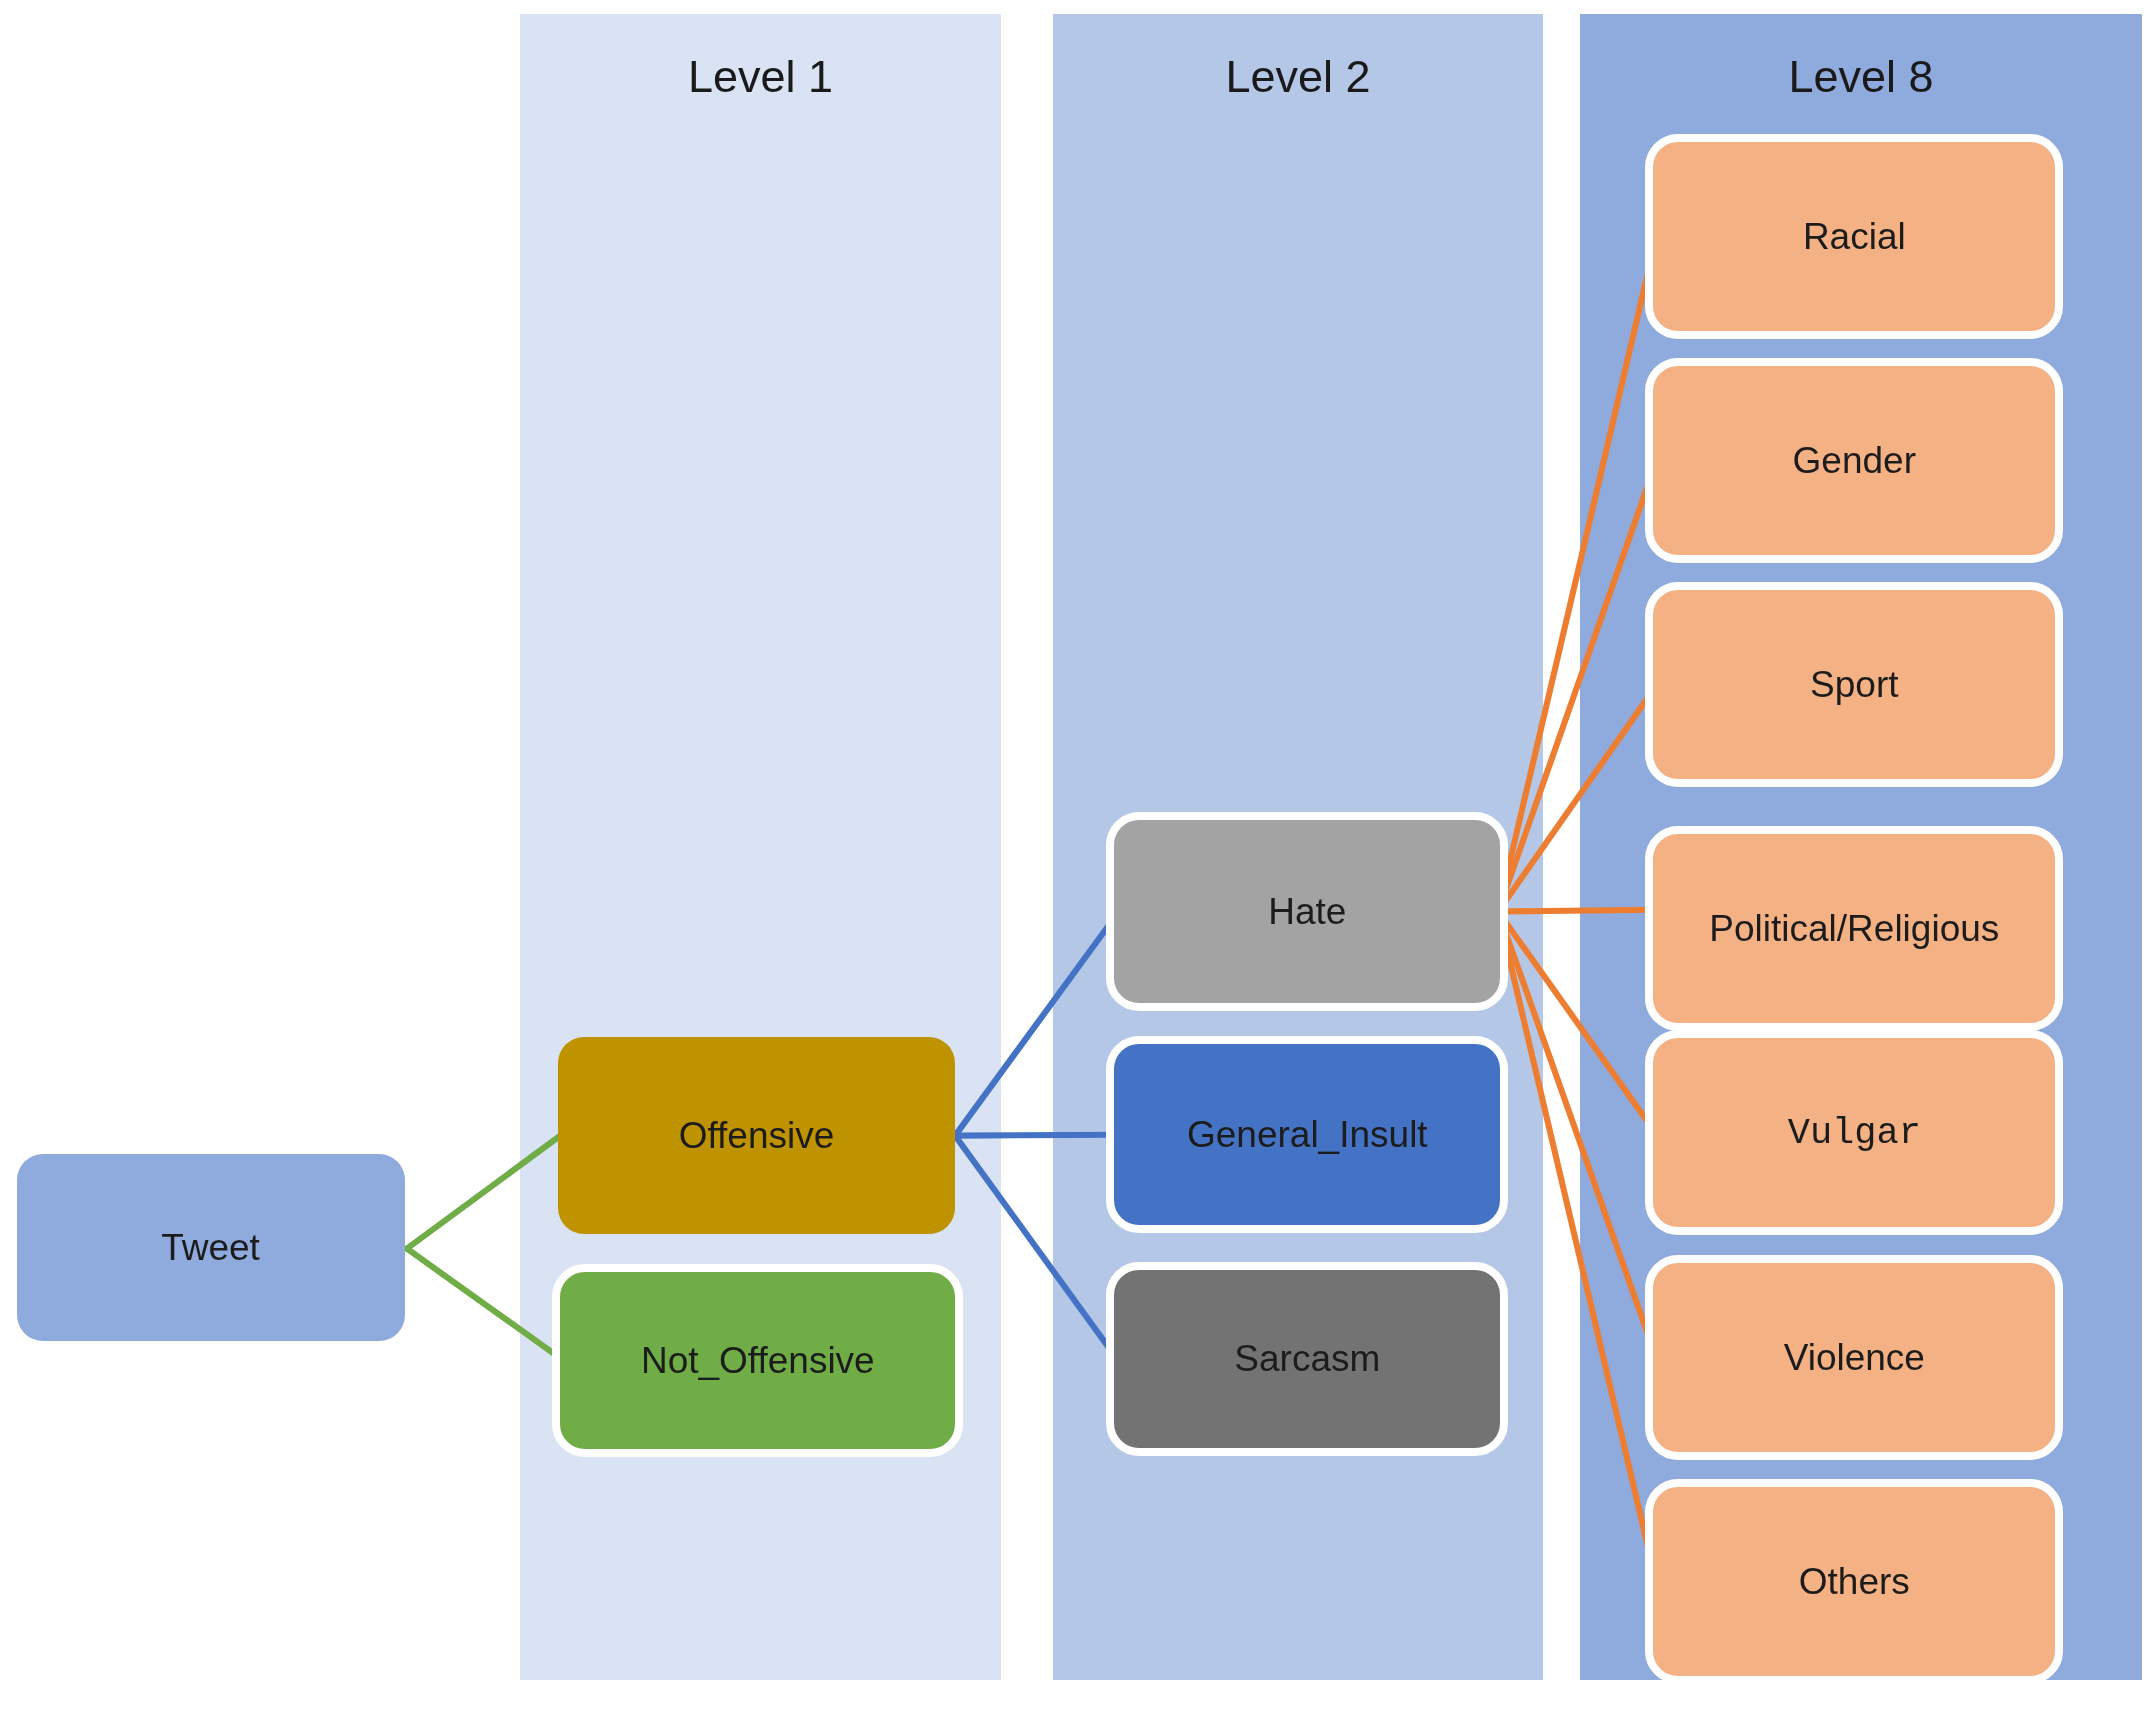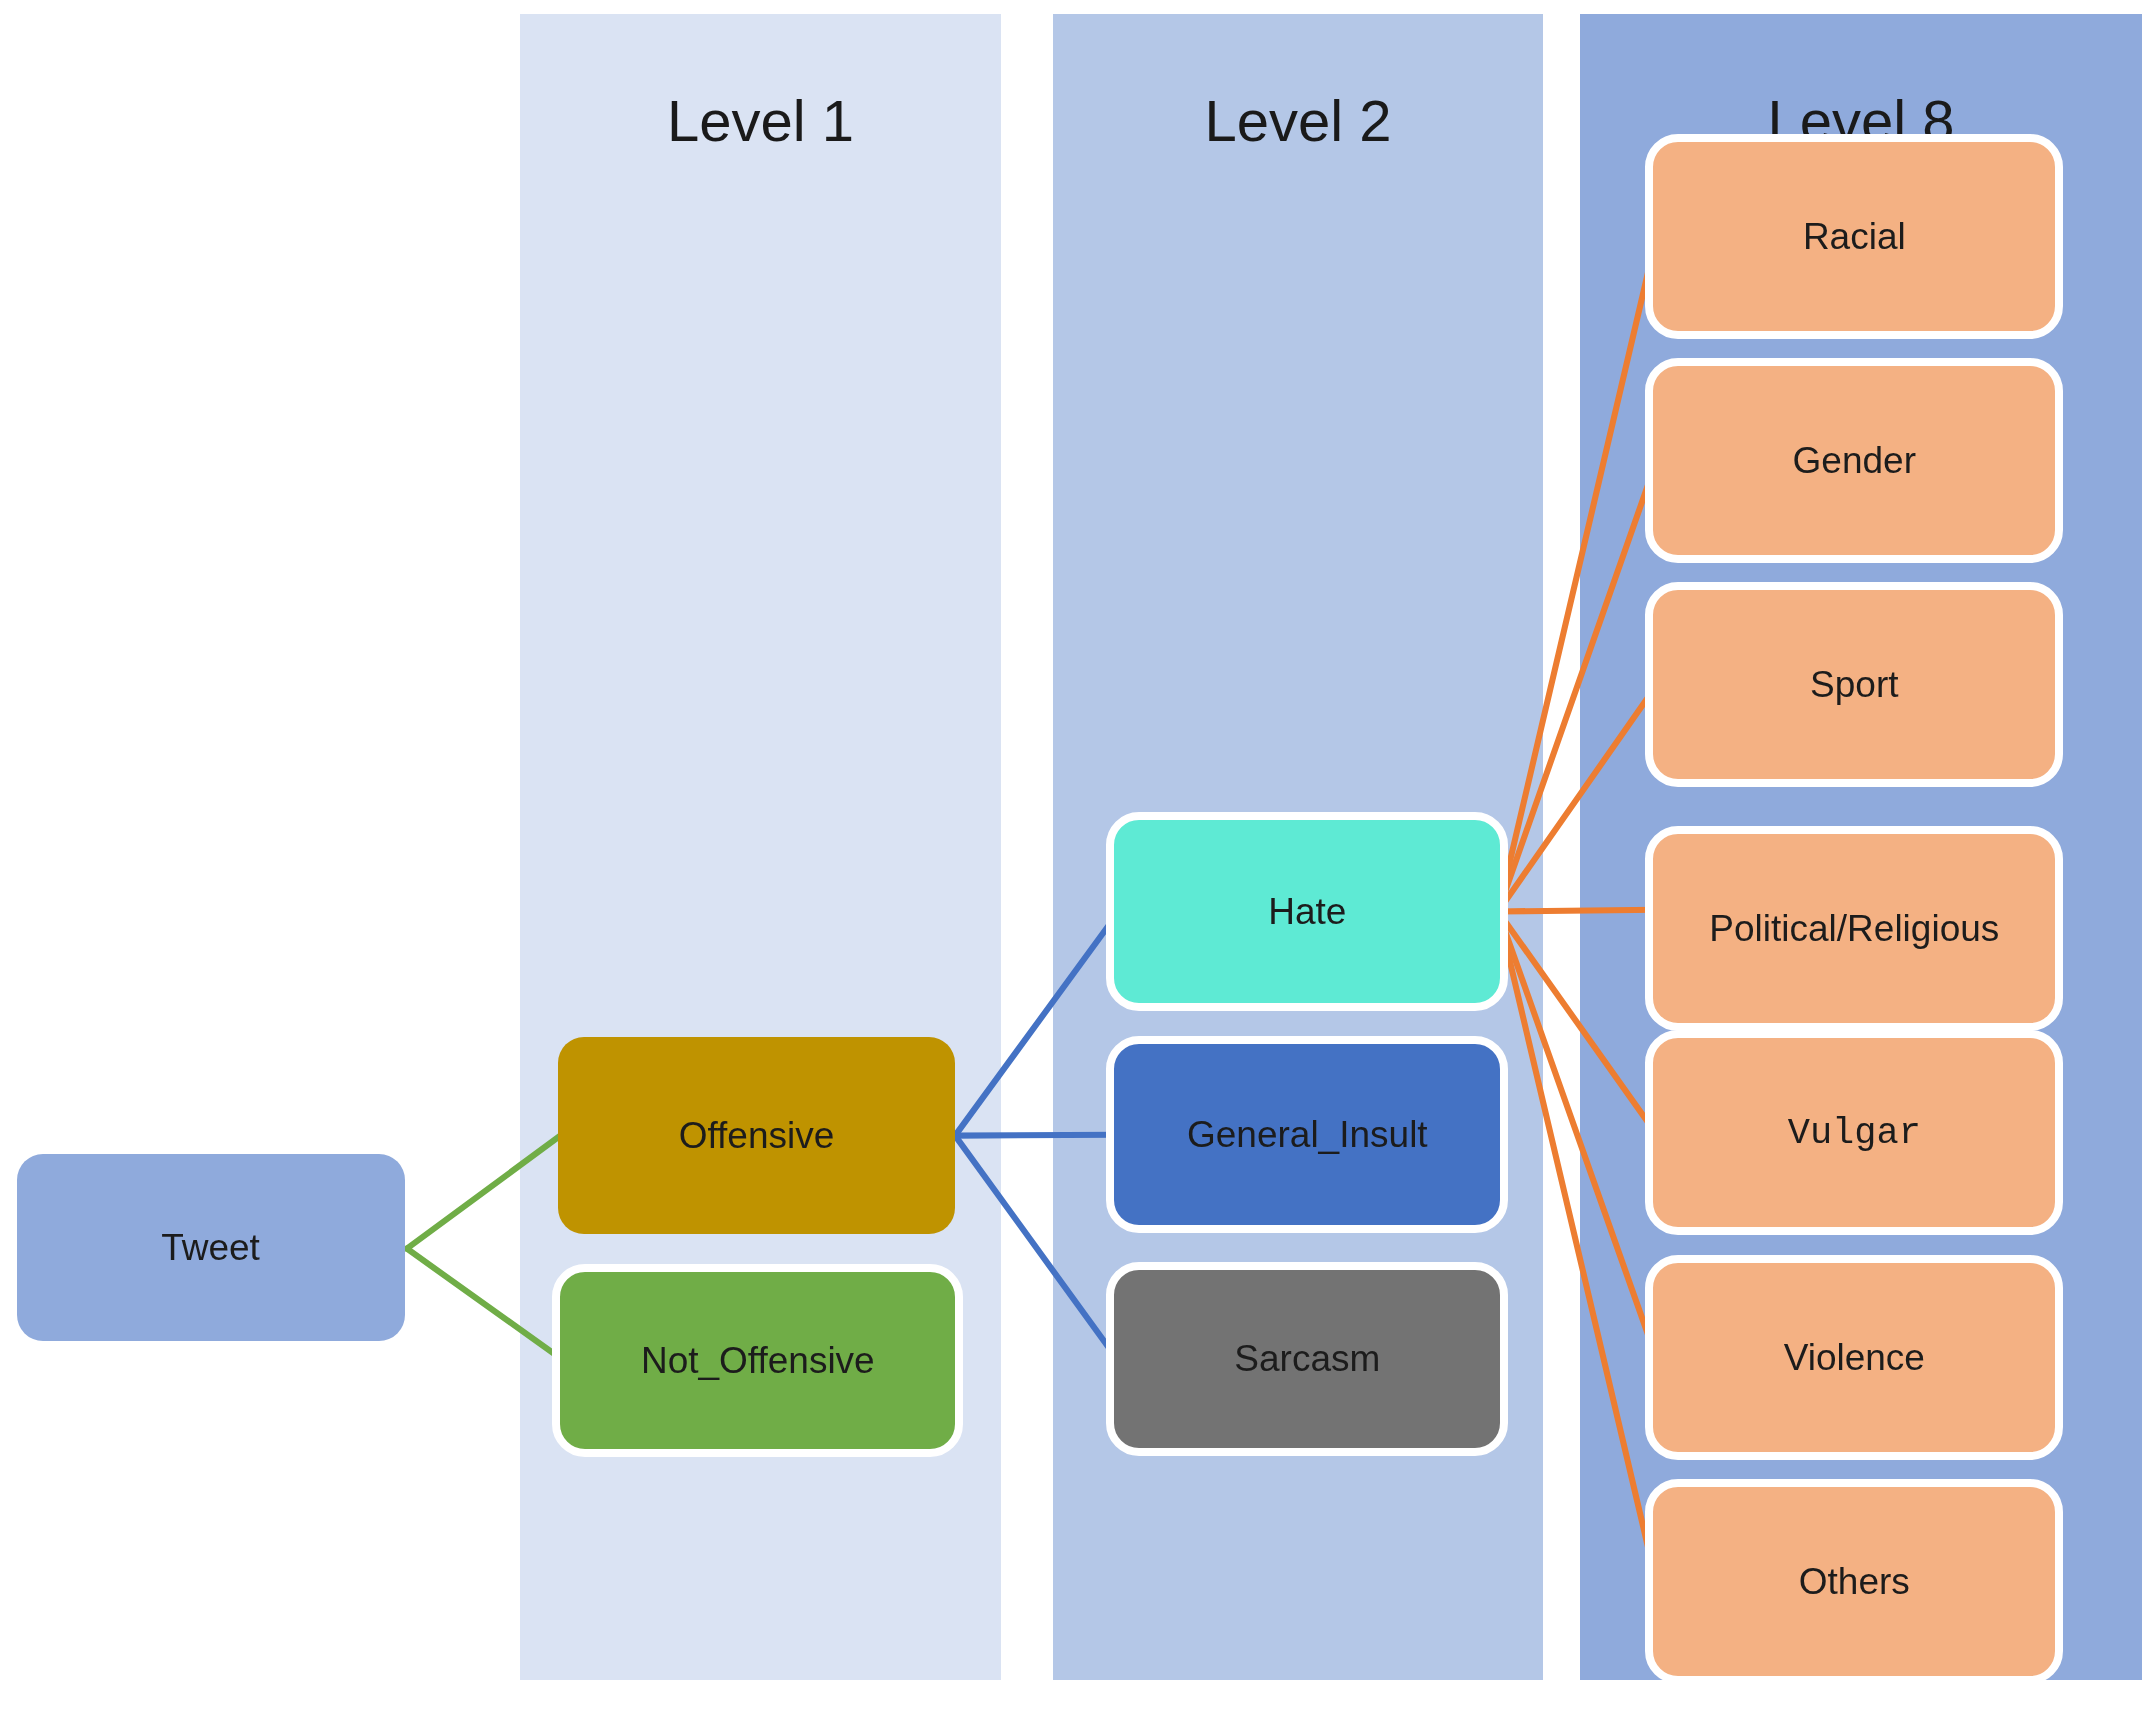--- a/index.html
+++ b/index.html
@@ -21,24 +21,23 @@
     height: 1666px;
   }
   .col-level1 { left: 520px;  width: 481px; background: #DAE3F3; }
   .col-level2 { left: 1053px; width: 490px; background: #B4C7E7; }
   .col-level3 { left: 1580px; width: 562px; background: #8FAADC; }
   .col-header {
     position: absolute;
     top: 37px;
     width: 100%;
     text-align: center;
-    font-size: 58px;
+    font-size: 45px;
     color: #1a1a1a;
     letter-spacing: 0px;
-    margin-top: 36px;
   }
   #edges {
     position: absolute;
     left: 0; top: 0;
     width: 2150px;
     height: 1723px;
     pointer-events: none;
   }
   .node {
     position: absolute;
@@ -54,21 +53,21 @@
   .node.bordered {
     border: 8.7px solid #ffffff;
     border-radius: 33px;
     
     margin-left: -8.7px;
     margin-top: -8.7px;
   }
   .n-tweet        { left: 16.5px;   top: 1154px; width: 388px; height: 187px; background: #8FAADC; }
   .n-offensive    { left: 558px;  top: 1037px; width: 397px; height: 197px; background: #BF9300; }
   .n-notoffensive { left: 561px;  top: 1273px; width: 395px; height: 177px; background: #70AD47; }
-  .n-hate         { left: 1115px; top: 821px;  width: 386px; height: 183px; background: #5eead4; }
+  .n-hate         { left: 1115px; top: 821px;  width: 386px; height: 183px; background: #a3a3a3; }
   .n-insult       { left: 1115px; top: 1045px; width: 386px; height: 181px; background: #4472C4; }
   .n-sarcasm      { left: 1115px; top: 1271px; width: 386px; height: 178px; background: #737373; }
   .n-l3           { left: 1654px; width: 402px; height: 189px; background: #F4B183; }
   .n-racial    { top: 143px; }
   .n-gender    { top: 367px; }
   .n-sport     { top: 591px; }
   .n-polrel    { top: 835px; }
   .n-vulgar    { top: 1039px; font-family: Liberation Mono, monospace; }
   .n-violence  { top: 1264px; }
   .n-others    { top: 1488px; }

